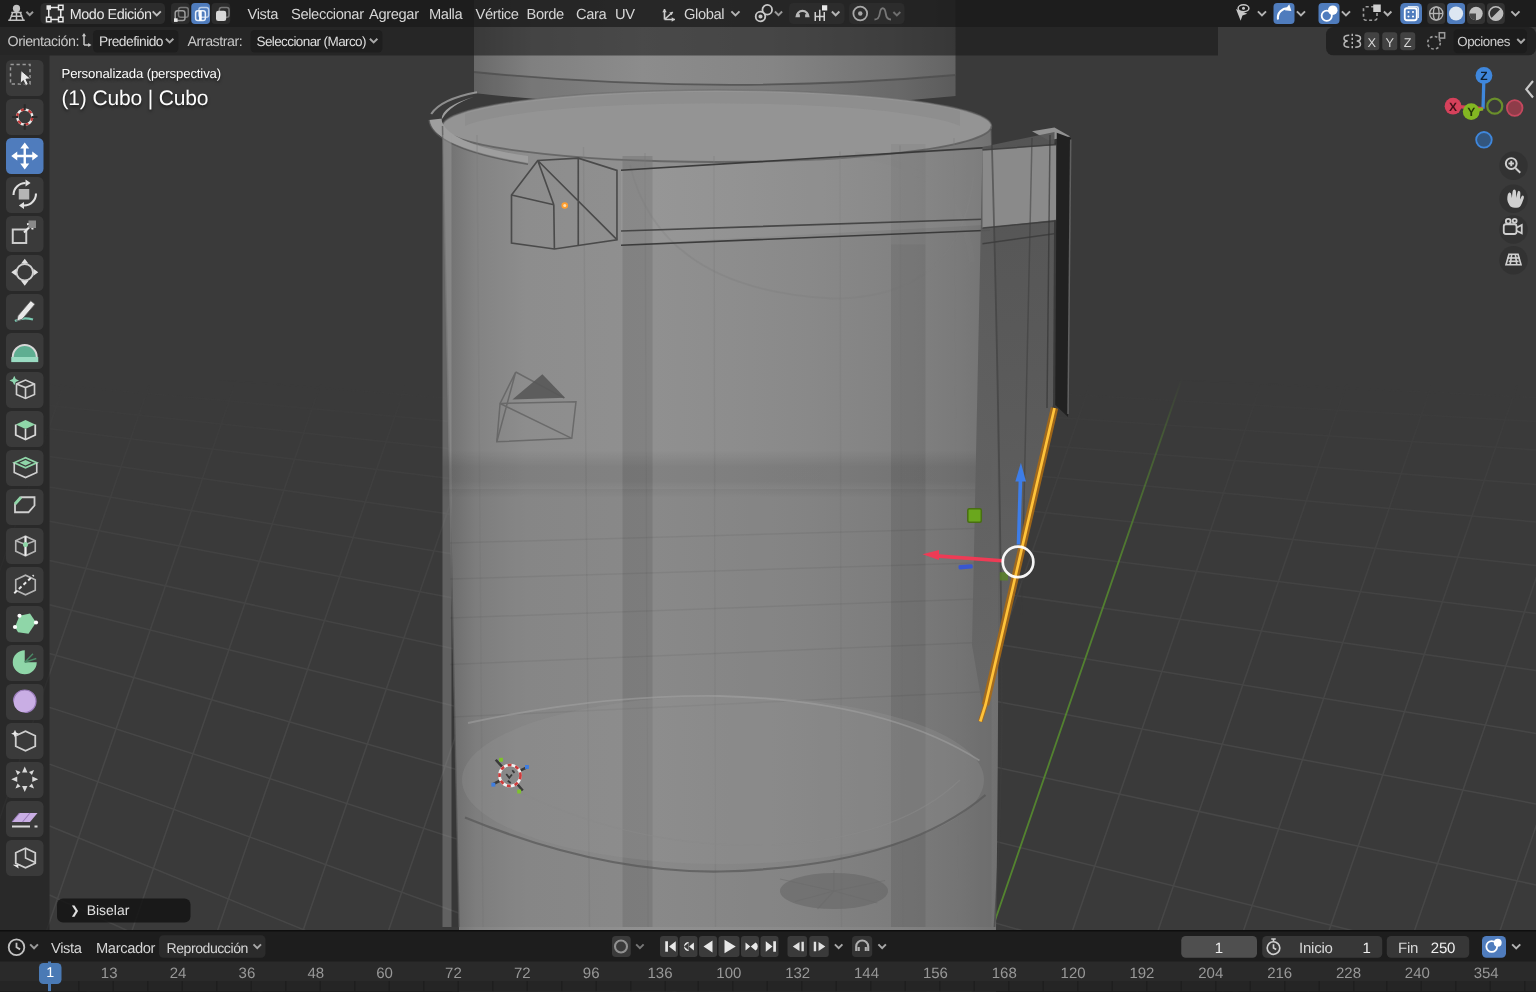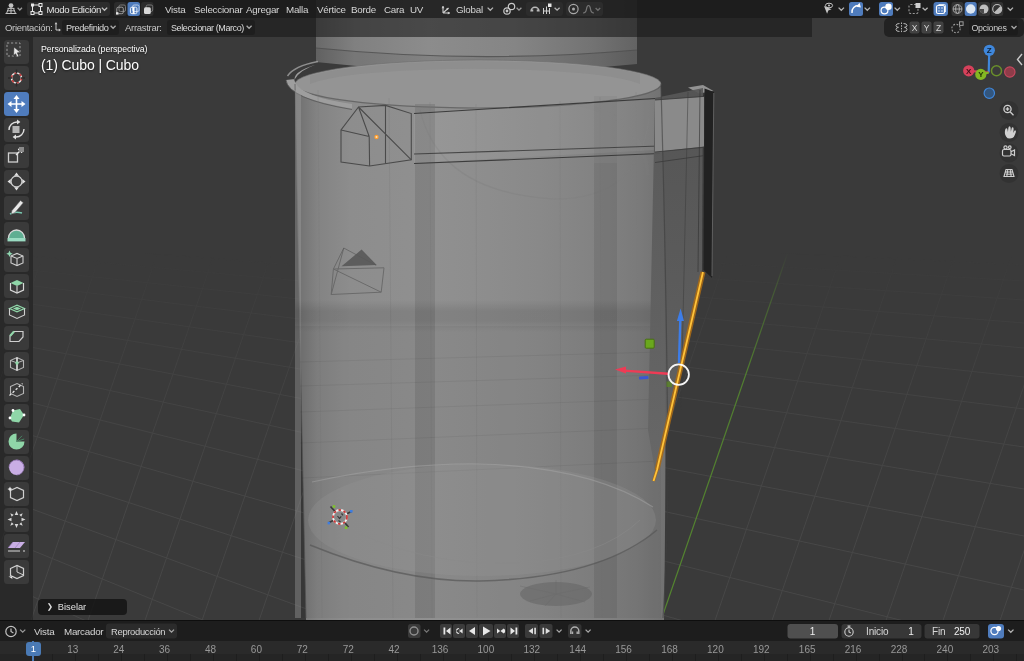--- a/index.html
+++ b/index.html
@@ -689,31 +689,31 @@
         <div class="abs" style="left:1016.2px;top:13px;width:1px;height:7px;background:#1e1e1e"></div>
       </div>
     <div id="fnums">
         <div class="fnum" style="left:72.8px">13</div>
         <div class="fnum" style="left:118.7px">24</div>
         <div class="fnum" style="left:164.6px">36</div>
         <div class="fnum" style="left:210.5px">48</div>
         <div class="fnum" style="left:256.4px">60</div>
         <div class="fnum" style="left:302.3px">72</div>
         <div class="fnum" style="left:348.2px">72</div>
-        <div class="fnum" style="left:394.1px">42</div>
+        <div class="fnum" style="left:394.1px">96</div>
         <div class="fnum" style="left:440.0px">136</div>
         <div class="fnum" style="left:485.9px">100</div>
         <div class="fnum" style="left:531.8px">132</div>
         <div class="fnum" style="left:577.7px">144</div>
         <div class="fnum" style="left:623.6px">156</div>
         <div class="fnum" style="left:669.5px">168</div>
         <div class="fnum" style="left:715.4px">120</div>
         <div class="fnum" style="left:761.3px">192</div>
-        <div class="fnum" style="left:807.2px">165</div>
+        <div class="fnum" style="left:807.2px">204</div>
         <div class="fnum" style="left:853.1px">216</div>
         <div class="fnum" style="left:899.0px">228</div>
         <div class="fnum" style="left:944.9px">240</div>
-        <div class="fnum" style="left:990.8px">203</div>
+        <div class="fnum" style="left:990.8px">354</div>
       </div>
     <div class="abs" style="left:32px;top:0;width:2px;height:20px;background:#4a7ab5"></div>
     <div class="abs" style="left:26px;top:1px;width:15px;height:14px;background:#4a7ab5;border-radius:3px;color:#fff;font-size:9.5px;text-align:center;line-height:14px;">1</div>
   </div>
 </div>
 
 </body></html>

